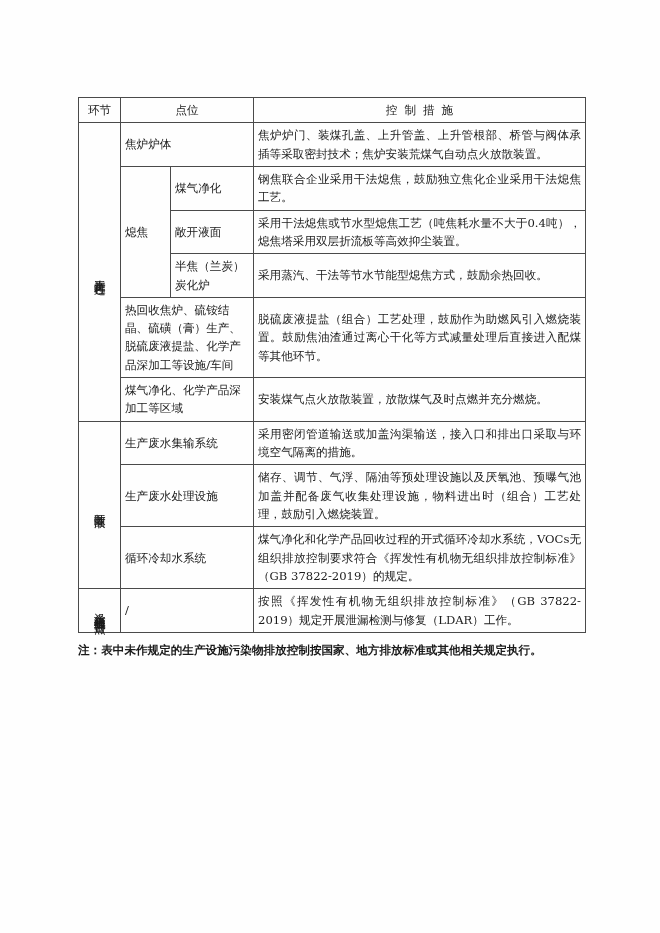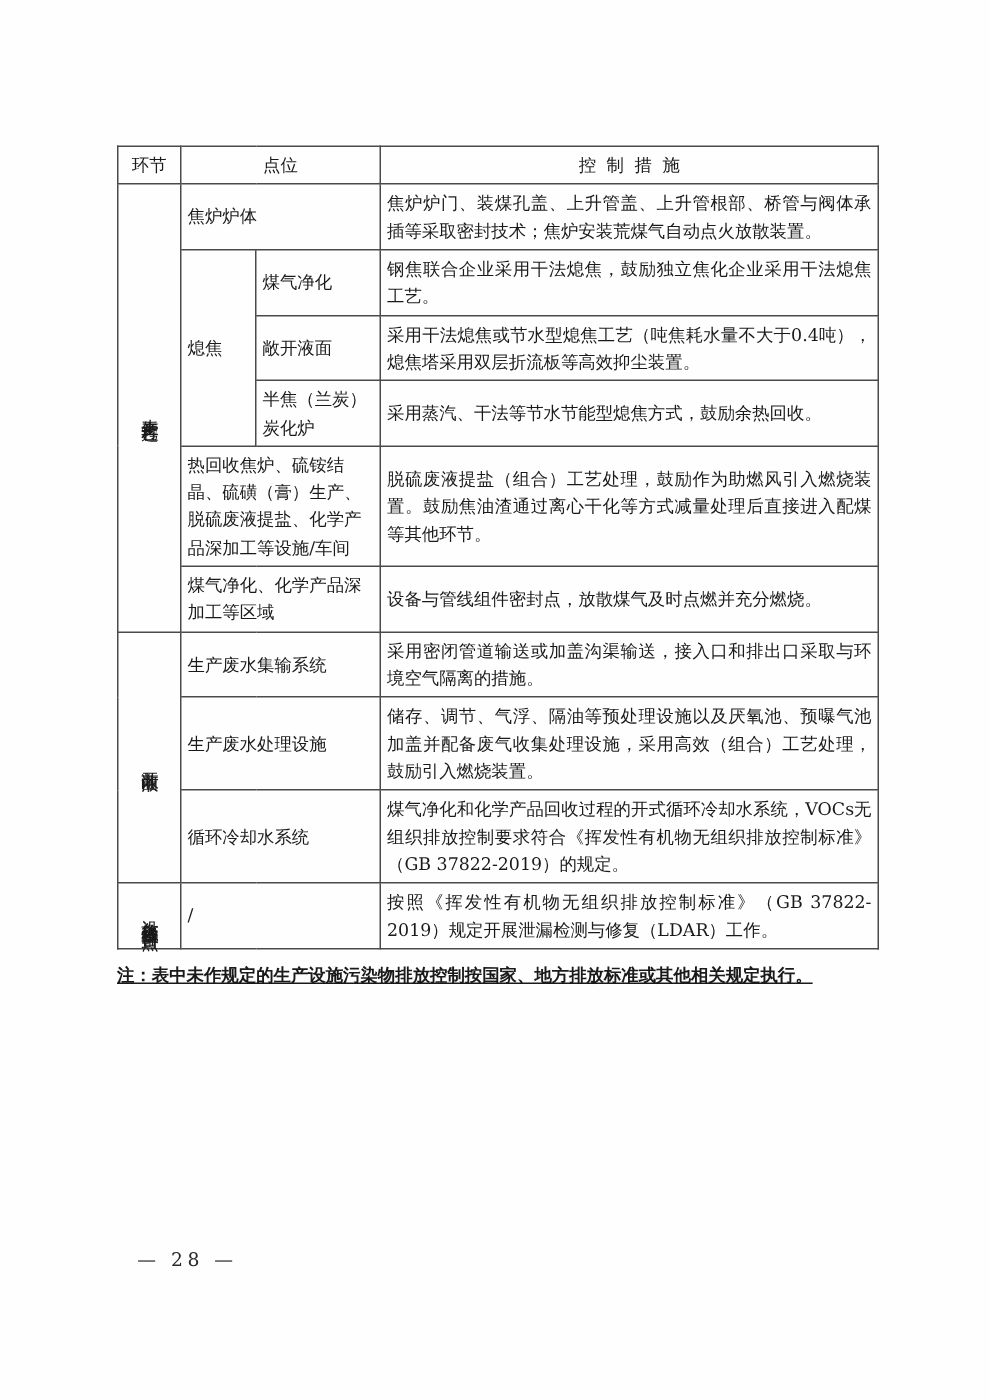--- a/index.html
+++ b/index.html
@@ -74,21 +74,20 @@
     width: 507px;
     font-size: 11.6px;
     line-height: 1.62;
     text-align: justify;
     text-justify: inter-ideograph;
     font-weight: bold;
     font-family: "DejaVu Serif", "Liberation Serif", serif;
   }
   .notes p {
     margin: 0;
-    text-decoration: underline;
   }
   .pagenum {
     position: absolute;
     left: 0;
     top: 832px;
     width: 250px;
     text-align: center;
     font-size: 12.5px;
     letter-spacing: 3px;
     color: #2a2a2a;
@@ -138,34 +137,34 @@
         <td class="c-just">采用蒸汽、干法等节水节能型熄焦方式，鼓励余热回收。</td>
       </tr>
 
       <tr>
         <td class="c-center" colspan="2">热回收焦炉、硫铵结晶、硫磺（膏）生产、脱硫废液提盐、化学产品深加工等设施/车间</td>
         <td class="c-just">脱硫废液提盐（组合）工艺处理，鼓励作为助燃风引入燃烧装置。鼓励焦油渣通过离心干化等方式减量处理后直接进入配煤等其他环节。</td>
       </tr>
 
       <tr>
         <td class="c-center" colspan="2">煤气净化、化学产品深加工等区域</td>
-        <td class="c-just">设备与管线组件密封点，放散煤气及时点燃并充分燃烧。</td>
+        <td class="c-just">安装煤气点火放散装置，放散煤气及时点燃并充分燃烧。</td>
       </tr>
 
       <tr>
         <td class="vert" rowspan="3">
           <span style="writing-mode:vertical-rl; text-orientation:upright; display:inline-block; letter-spacing:1px; line-height:1.45;">敞开液面</span>
         </td>
         <td class="c-center" colspan="2">生产废水集输系统</td>
         <td class="c-just">采用密闭管道输送或加盖沟渠输送，接入口和排出口采取与环境空气隔离的措施。</td>
       </tr>
 
       <tr>
         <td class="c-center" colspan="2">生产废水处理设施</td>
-        <td class="c-just">储存、调节、气浮、隔油等预处理设施以及厌氧池、预曝气池加盖并配备废气收集处理设施，采用高效（组合）工艺处理，鼓励引入燃烧装置。</td>
+        <td class="c-just">储存、调节、气浮、隔油等预处理设施以及厌氧池、预曝气池加盖并配备废气收集处理设施，物料进出时（组合）工艺处理，鼓励引入燃烧装置。</td>
       </tr>
 
       <tr>
         <td class="c-center" colspan="2">循环冷却水系统</td>
         <td class="c-just">煤气净化和化学产品回收过程的开式循环冷却水系统，VOCs无组织排放控制要求符合《挥发性有机物无组织排放控制标准》（GB 37822-2019）的规定。</td>
       </tr>
 
       <tr>
         <td class="vert">
           <span style="writing-mode:vertical-rl; text-orientation:upright; display:inline-block; letter-spacing:1px; line-height:1.45;">设备与管线组件密封点</span>
@@ -173,15 +172,14 @@
         <td class="c-center" colspan="2">/</td>
         <td class="c-just">按照《挥发性有机物无组织排放控制标准》（GB 37822-2019）规定开展泄漏检测与修复（LDAR）工作。</td>
       </tr>
     </tbody>
   </table>
 
   <div class="notes">
     <p>注：表中未作规定的生产设施污染物排放控制按国家、地方排放标准或其他相关规定执行。</p>
   </div>
 
-  <div class="pagenum">—  28  —</div>
 
 </div>
 
 </body></html>

